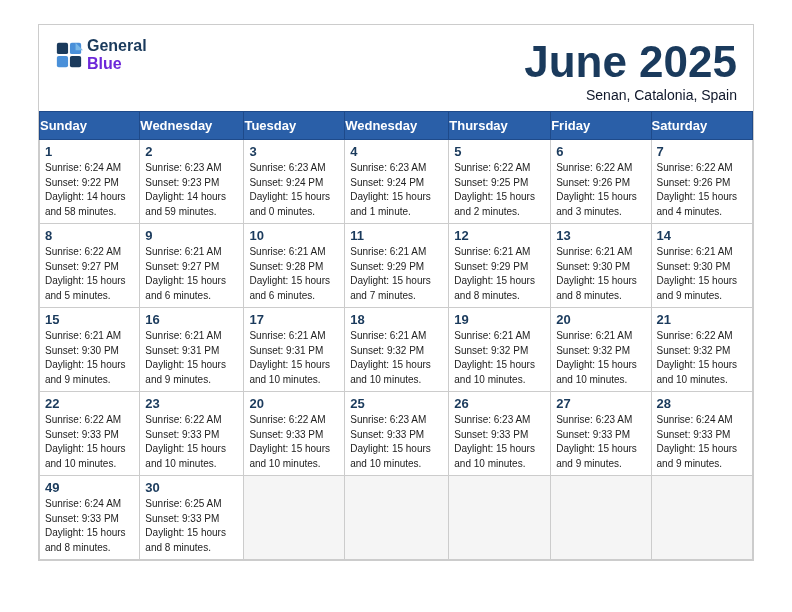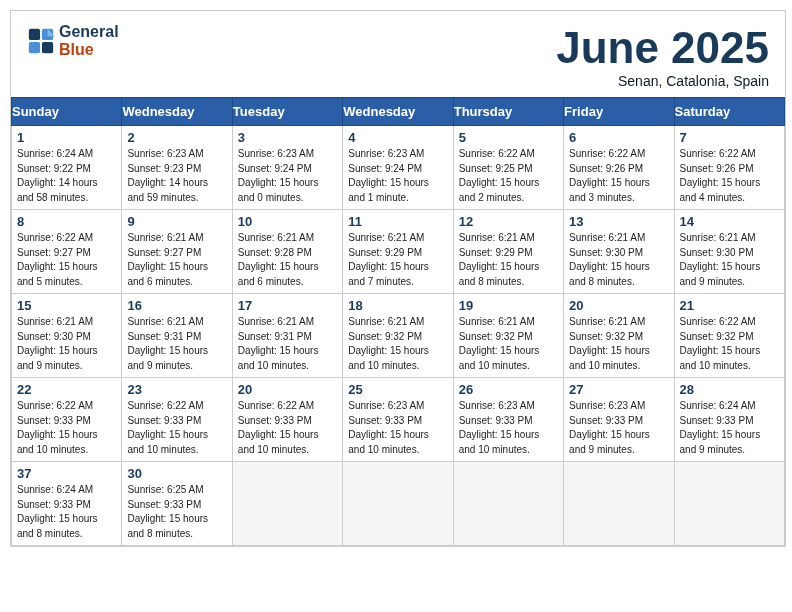--- a/index.html
+++ b/index.html
@@ -4,22 +4,22 @@
   <style>
     * { box-sizing: border-box; margin: 0; padding: 0; }
     body {
       font-family: Arial, sans-serif;
       background: #fff;
       width: 792px;
       min-height: 612px;
       padding: 10px;
     }
     .page {
-      width: 776px;
-      margin: 0 auto;
+      width: 716px;
+      margin: 14px auto;
       border: 1px solid #ccc;
       background: #fff;
     }
     .header {
       display: flex;
       justify-content: space-between;
       align-items: flex-start;
       padding: 12px 16px 8px 16px;
     }
     .logo {
@@ -99,21 +99,21 @@
     <div class="logo">
       <svg class="logo-icon" viewBox="0 0 30 30">
         <rect x="2" y="2" width="12" height="12" rx="2" fill="#1a3a5c"></rect>
         <rect x="16" y="2" width="12" height="12" rx="2" fill="#4a90d9"></rect>
         <rect x="2" y="16" width="12" height="12" rx="2" fill="#4a90d9"></rect>
         <rect x="16" y="16" width="12" height="12" rx="2" fill="#1a3a5c"></rect>
         <polygon points="22,2 30,10 22,10" fill="#7ab8e8"></polygon>
       </svg>
       <div class="logo-text">
         <div>General</div>
-        <div style="color:#c2410c">Blue</div>
+        <div style="color:#6d28d9">Blue</div>
       </div>
     </div>
     <div class="title-block">
       <div class="month-year">June 2025</div>
       <div class="location">Senan, Catalonia, Spain</div>
     </div>
   </div>
 
   <table class="calendar-table">
     <thead>
@@ -243,21 +243,21 @@
             <span class="day-num">27</span>
             <div class="day-info">Sunrise: 6:23 AM<br>Sunset: 9:33 PM<br>Daylight: 15 hours and 9 minutes.</div>
           </td>
           <td>
             <span class="day-num">28</span>
             <div class="day-info">Sunrise: 6:24 AM<br>Sunset: 9:33 PM<br>Daylight: 15 hours and 9 minutes.</div>
           </td>
         </tr>
         <tr>
           <td>
-            <span class="day-num">37</span>
+            <span class="day-num">49</span>
             <div class="day-info">Sunrise: 6:24 AM<br>Sunset: 9:33 PM<br>Daylight: 15 hours and 8 minutes.</div>
           </td>
           <td>
             <span class="day-num">30</span>
             <div class="day-info">Sunrise: 6:25 AM<br>Sunset: 9:33 PM<br>Daylight: 15 hours and 8 minutes.</div>
           </td>
           <td class="empty"></td>
           <td class="empty"></td>
           <td class="empty"></td>
           <td class="empty"></td>

